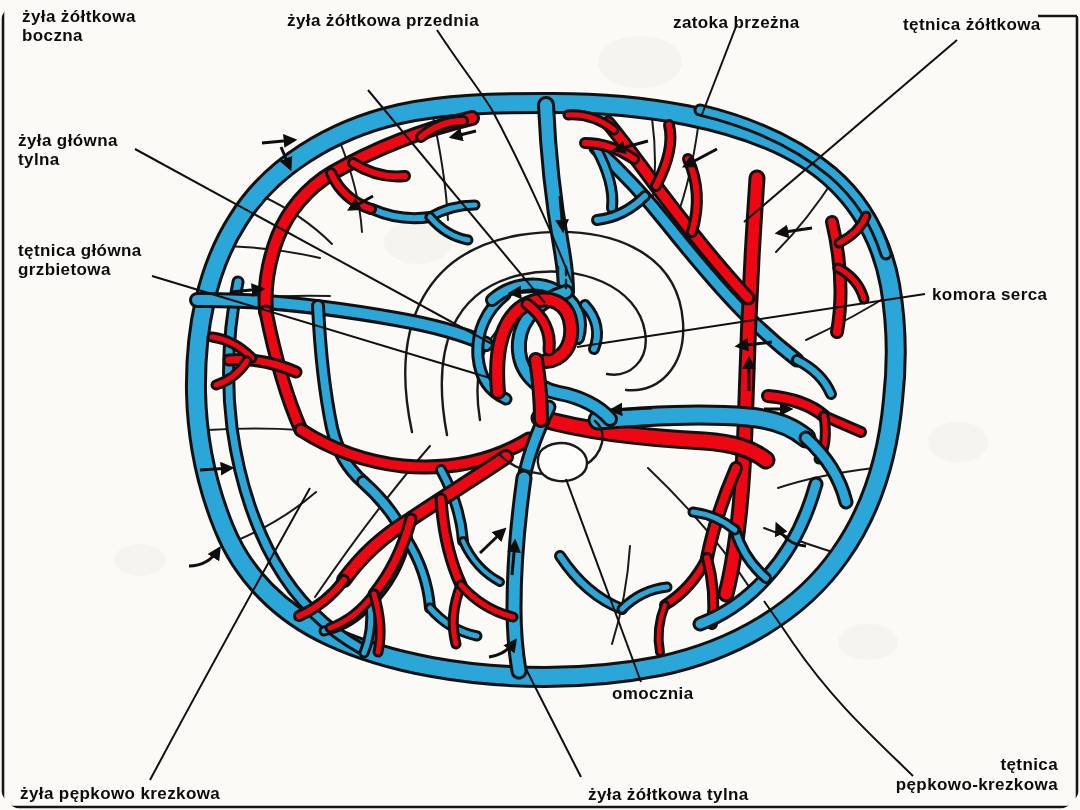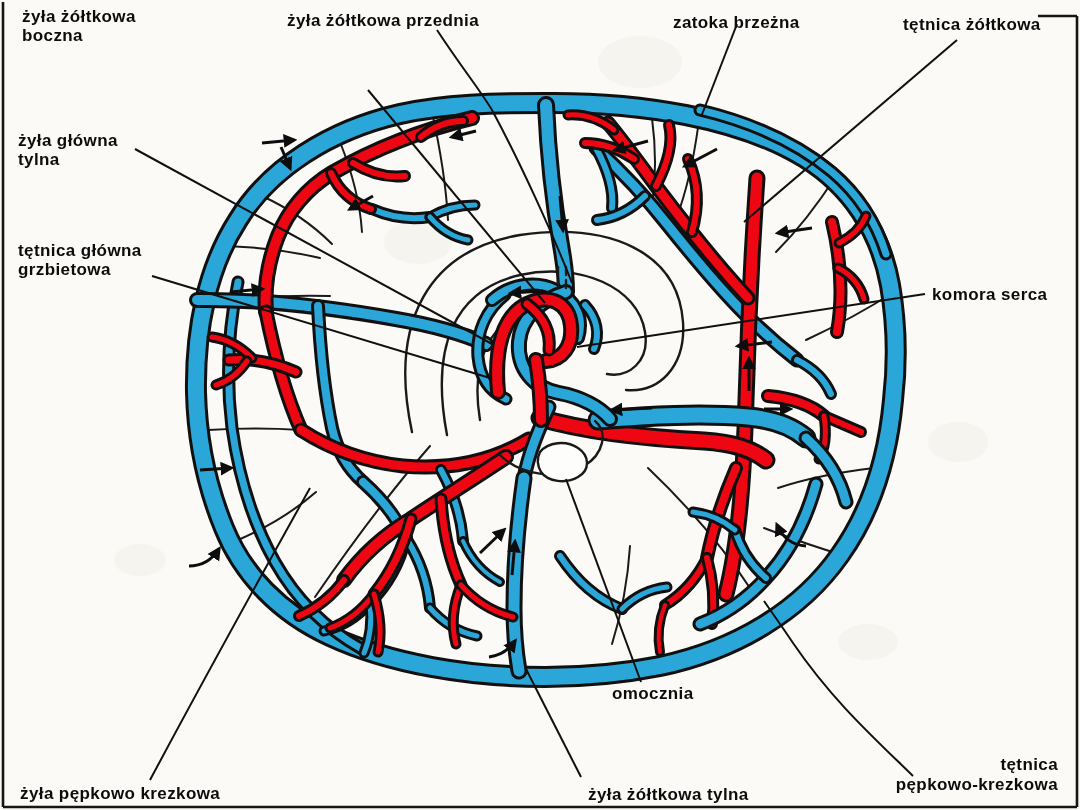--- a/index.html
+++ b/index.html
@@ -1,17 +1,17 @@
 <!DOCTYPE html>
 <html><head>
 <meta charset="utf-8">
 <style>
   html,body{margin:0;padding:0;background:#fbfaf6;}
   .stage{position:relative;width:1080px;height:810px;background:#fbfaf6;overflow:hidden;
-         font-family:"Liberation Sans",sans-serif;}
+         font-family:"Liberation Sans",sans-serif;border-radius:26px;}
   svg{display:block}
   .vO{fill:none;stroke:#101010;stroke-linecap:round;stroke-linejoin:round}
   .vsl{fill:none;stroke-linecap:round;stroke-linejoin:round}
   .vsl.red{stroke:#ee0712}
   .vsl.blue{stroke:#2aa7d8}
   .thin{fill:none;stroke:#1a1a1a;stroke-width:2;stroke-linecap:round}
   .thin2{fill:none;stroke:#1a1a1a;stroke-width:2.4;stroke-linecap:round}
   .lead{fill:none;stroke:#101010;stroke-width:2}
   .arrow{fill:none;stroke:#0d0d0d;stroke-width:3}
   .frame{fill:none;stroke:#151515;stroke-width:2.6}

